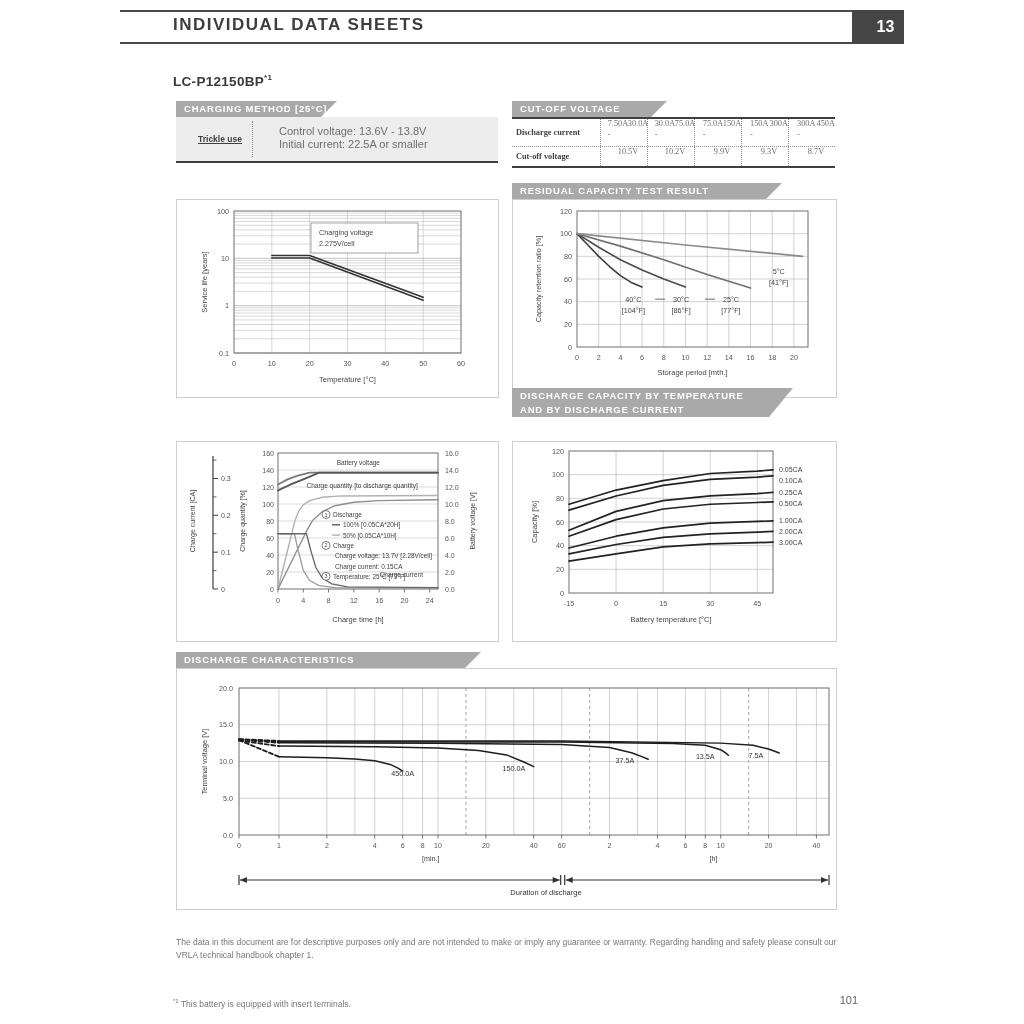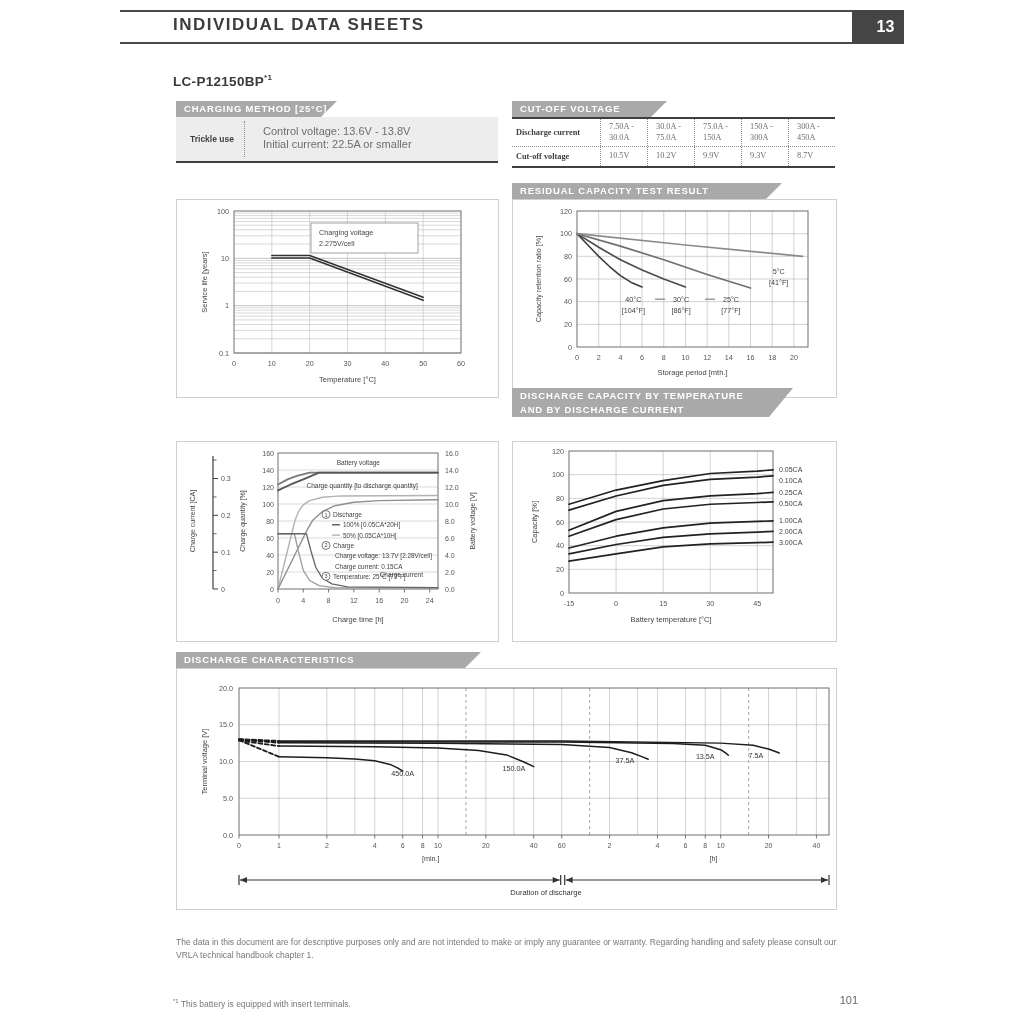--- a/index.html
+++ b/index.html
@@ -13,28 +13,28 @@
   .model{font-size:13.5px;font-weight:bold;color:#3a3a3a;letter-spacing:.3px;}
   .model sup{font-size:8px;}
   
   .banner{background:#a9a9a9;color:#fff;font-weight:bold;font-size:9.5px;letter-spacing:.8px;
           padding-left:8px;box-sizing:border-box;}
   .banner.one{height:16px;line-height:16px;clip-path:polygon(0 0,100% 0,calc(100% - 16px) 100%,0 100%);}
   .banner.two{height:29px;line-height:13.5px;padding-top:1px;clip-path:polygon(0 0,100% 0,calc(100% - 24px) 100%,0 100%);}
   
   .cm-table{background:#ededed;border-bottom:2px solid #3f3f3f;display:flex;box-sizing:border-box;}
   .cm-label{width:61px;border-right:1px dotted #8f8f8f;display:flex;align-items:center;
-            font-size:8.5px;font-weight:bold;color:#3f3f3f;padding-left:6px;box-sizing:border-box;margin:4px 8px;}
+            font-size:8.5px;font-weight:bold;color:#3f3f3f;padding-left:6px;box-sizing:border-box;margin:4px 16px;text-decoration:underline;}
   .cm-vals{flex:1;padding:8px 14px 0 10px;font-size:11px;color:#6e6e6e;line-height:13px;}
   .co-table{border-top:2px solid #3f3f3f;border-bottom:2px solid #3f3f3f;box-sizing:border-box;font-size:8.3px;font-family:Liberation Serif, serif;}
   .co-row{display:flex;}
   .co-row.r1{height:27px;}
   .co-row.r2{height:19px;border-top:1px dotted #8f8f8f;}
   .co-lab{width:88px;font-weight:bold;color:#3f3f3f;display:flex;align-items:center;padding-left:4px;box-sizing:border-box;}
-  .co-cell{width:47px;border-left:1px dotted #8f8f8f;color:#6e6e6e;display:flex;flex-direction:column;justify-content:center;
+  .co-cell{width:47px;border-left:1px dotted #8f8f8f;color:#6e6e6e;display:flex;flex-direction:row;justify-content:center;
            padding-left:8px;box-sizing:border-box;line-height:10.5px;}
   
   .chartbox{border:1px solid #cfcfcf;background:#fff;}
   svg{font-family:"Liberation Sans",sans-serif;display:block;}
   
   .disclaimer{font-size:8.5px;color:#777;line-height:13px;}
   .footnote{font-size:8.5px;color:#777;}
   .footnote sup{font-size:6px;}
   .pagenum{font-size:11px;color:#666;text-align:right;}
 </style>

